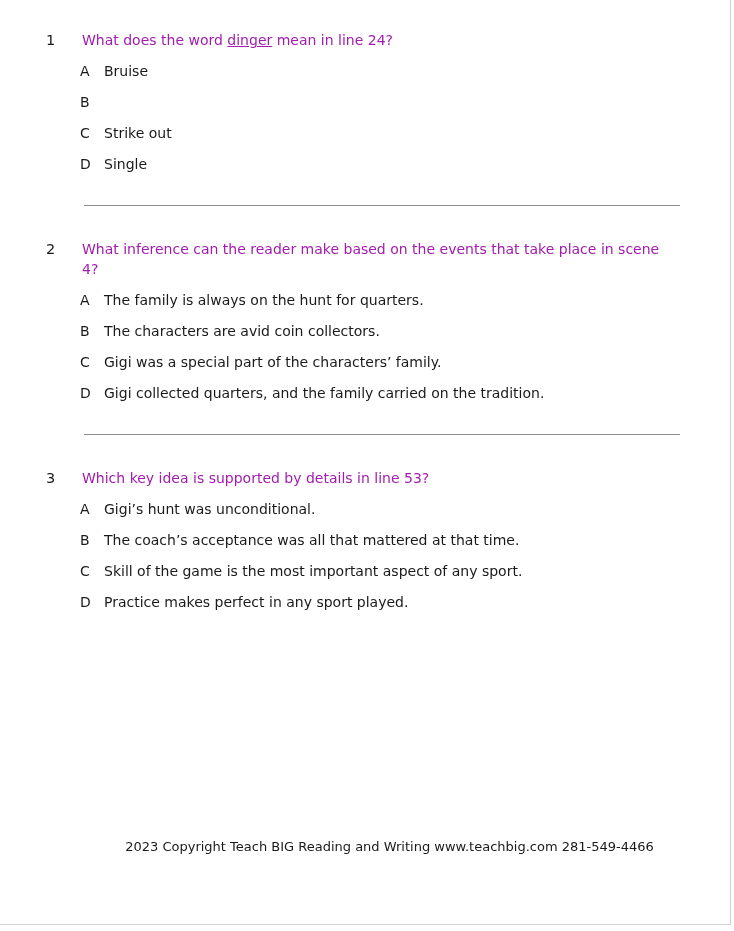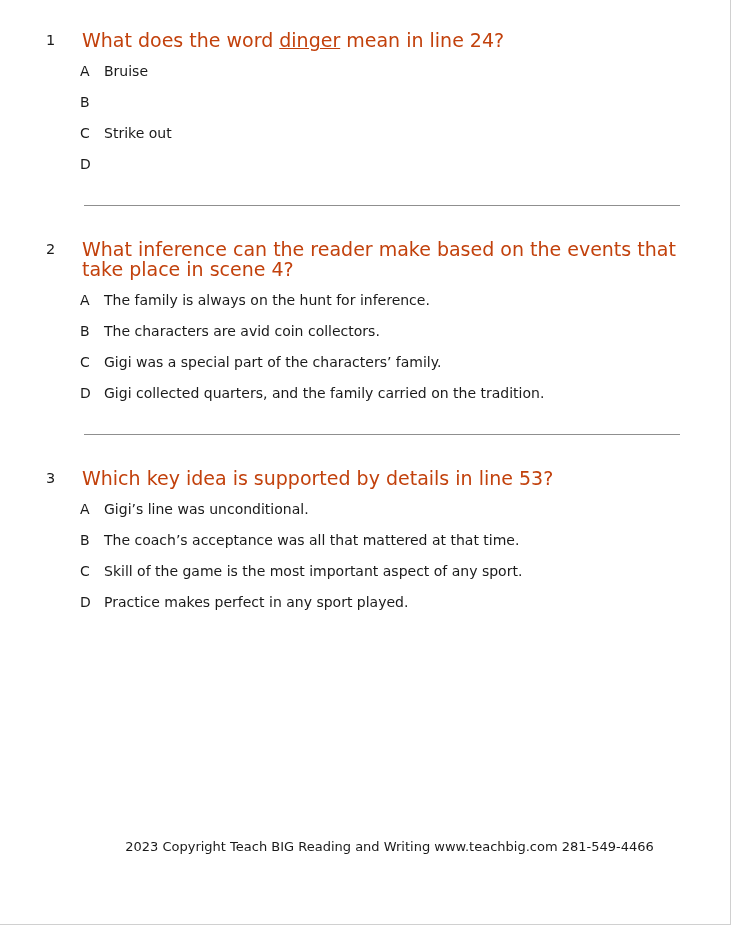--- a/index.html
+++ b/index.html
@@ -55,23 +55,23 @@
     font-size: 14.5px;
     line-height: 20px;
     color: #1a1a1a;
   }
   .q-num-inner {
     display: block;
   }
   .q-text {
     width: 596px;
     flex: 0 0 596px;
-    font-size: 19px;
-    line-height: 20px;
-    color: #c2410c;
+    font-size: 14px;
+    line-height: 20px;
+    color: #a21caf;
   }
   .q-text u {
     text-decoration: underline;
     text-underline-offset: 1px;
   }
 
   
   .choices {
     margin-top: 11px;
   }
@@ -139,38 +139,39 @@
         </div>
         <div class="choice">
           <div class="c-letter">B</div>
         </div>
         <div class="choice">
           <div class="c-letter">C</div>
           <div class="c-text">Strike out</div>
         </div>
         <div class="choice">
           <div class="c-letter">D</div>
+          <div class="c-text">Single</div>
         </div>
       </div>
     </div>
 
     <div style="height:31px;"></div>
     <div class="separator"></div>
 
     <div class="question" style="padding-top:33px;">
       <div class="q-head">
         <div class="q-num">
             <span class="q-num-inner">2</span>
           </div>
         <div class="q-text">What inference can the reader make based on the events that take place in scene 4?</div>
       </div>
       <div class="choices">
         <div class="choice">
           <div class="c-letter">A</div>
-          <div class="c-text">The family is always on the hunt for inference.</div>
+          <div class="c-text">The family is always on the hunt for quarters.</div>
         </div>
         <div class="choice">
           <div class="c-letter">B</div>
           <div class="c-text">The characters are avid coin collectors.</div>
         </div>
         <div class="choice">
           <div class="c-letter">C</div>
           <div class="c-text">Gigi was a special part of the characters’ family.</div>
         </div>
         <div class="choice">
@@ -186,21 +187,21 @@
     <div class="question" style="padding-top:33px;">
       <div class="q-head">
         <div class="q-num">
             <span class="q-num-inner">3</span>
           </div>
         <div class="q-text">Which key idea is supported by details in line 53?</div>
       </div>
       <div class="choices">
         <div class="choice">
           <div class="c-letter">A</div>
-          <div class="c-text">Gigi’s line was unconditional.</div>
+          <div class="c-text">Gigi’s hunt was unconditional.</div>
         </div>
         <div class="choice">
           <div class="c-letter">B</div>
           <div class="c-text">The coach’s acceptance was all that mattered at that time.</div>
         </div>
         <div class="choice">
           <div class="c-letter">C</div>
           <div class="c-text">Skill of the game is the most important aspect of any sport.</div>
         </div>
         <div class="choice">

